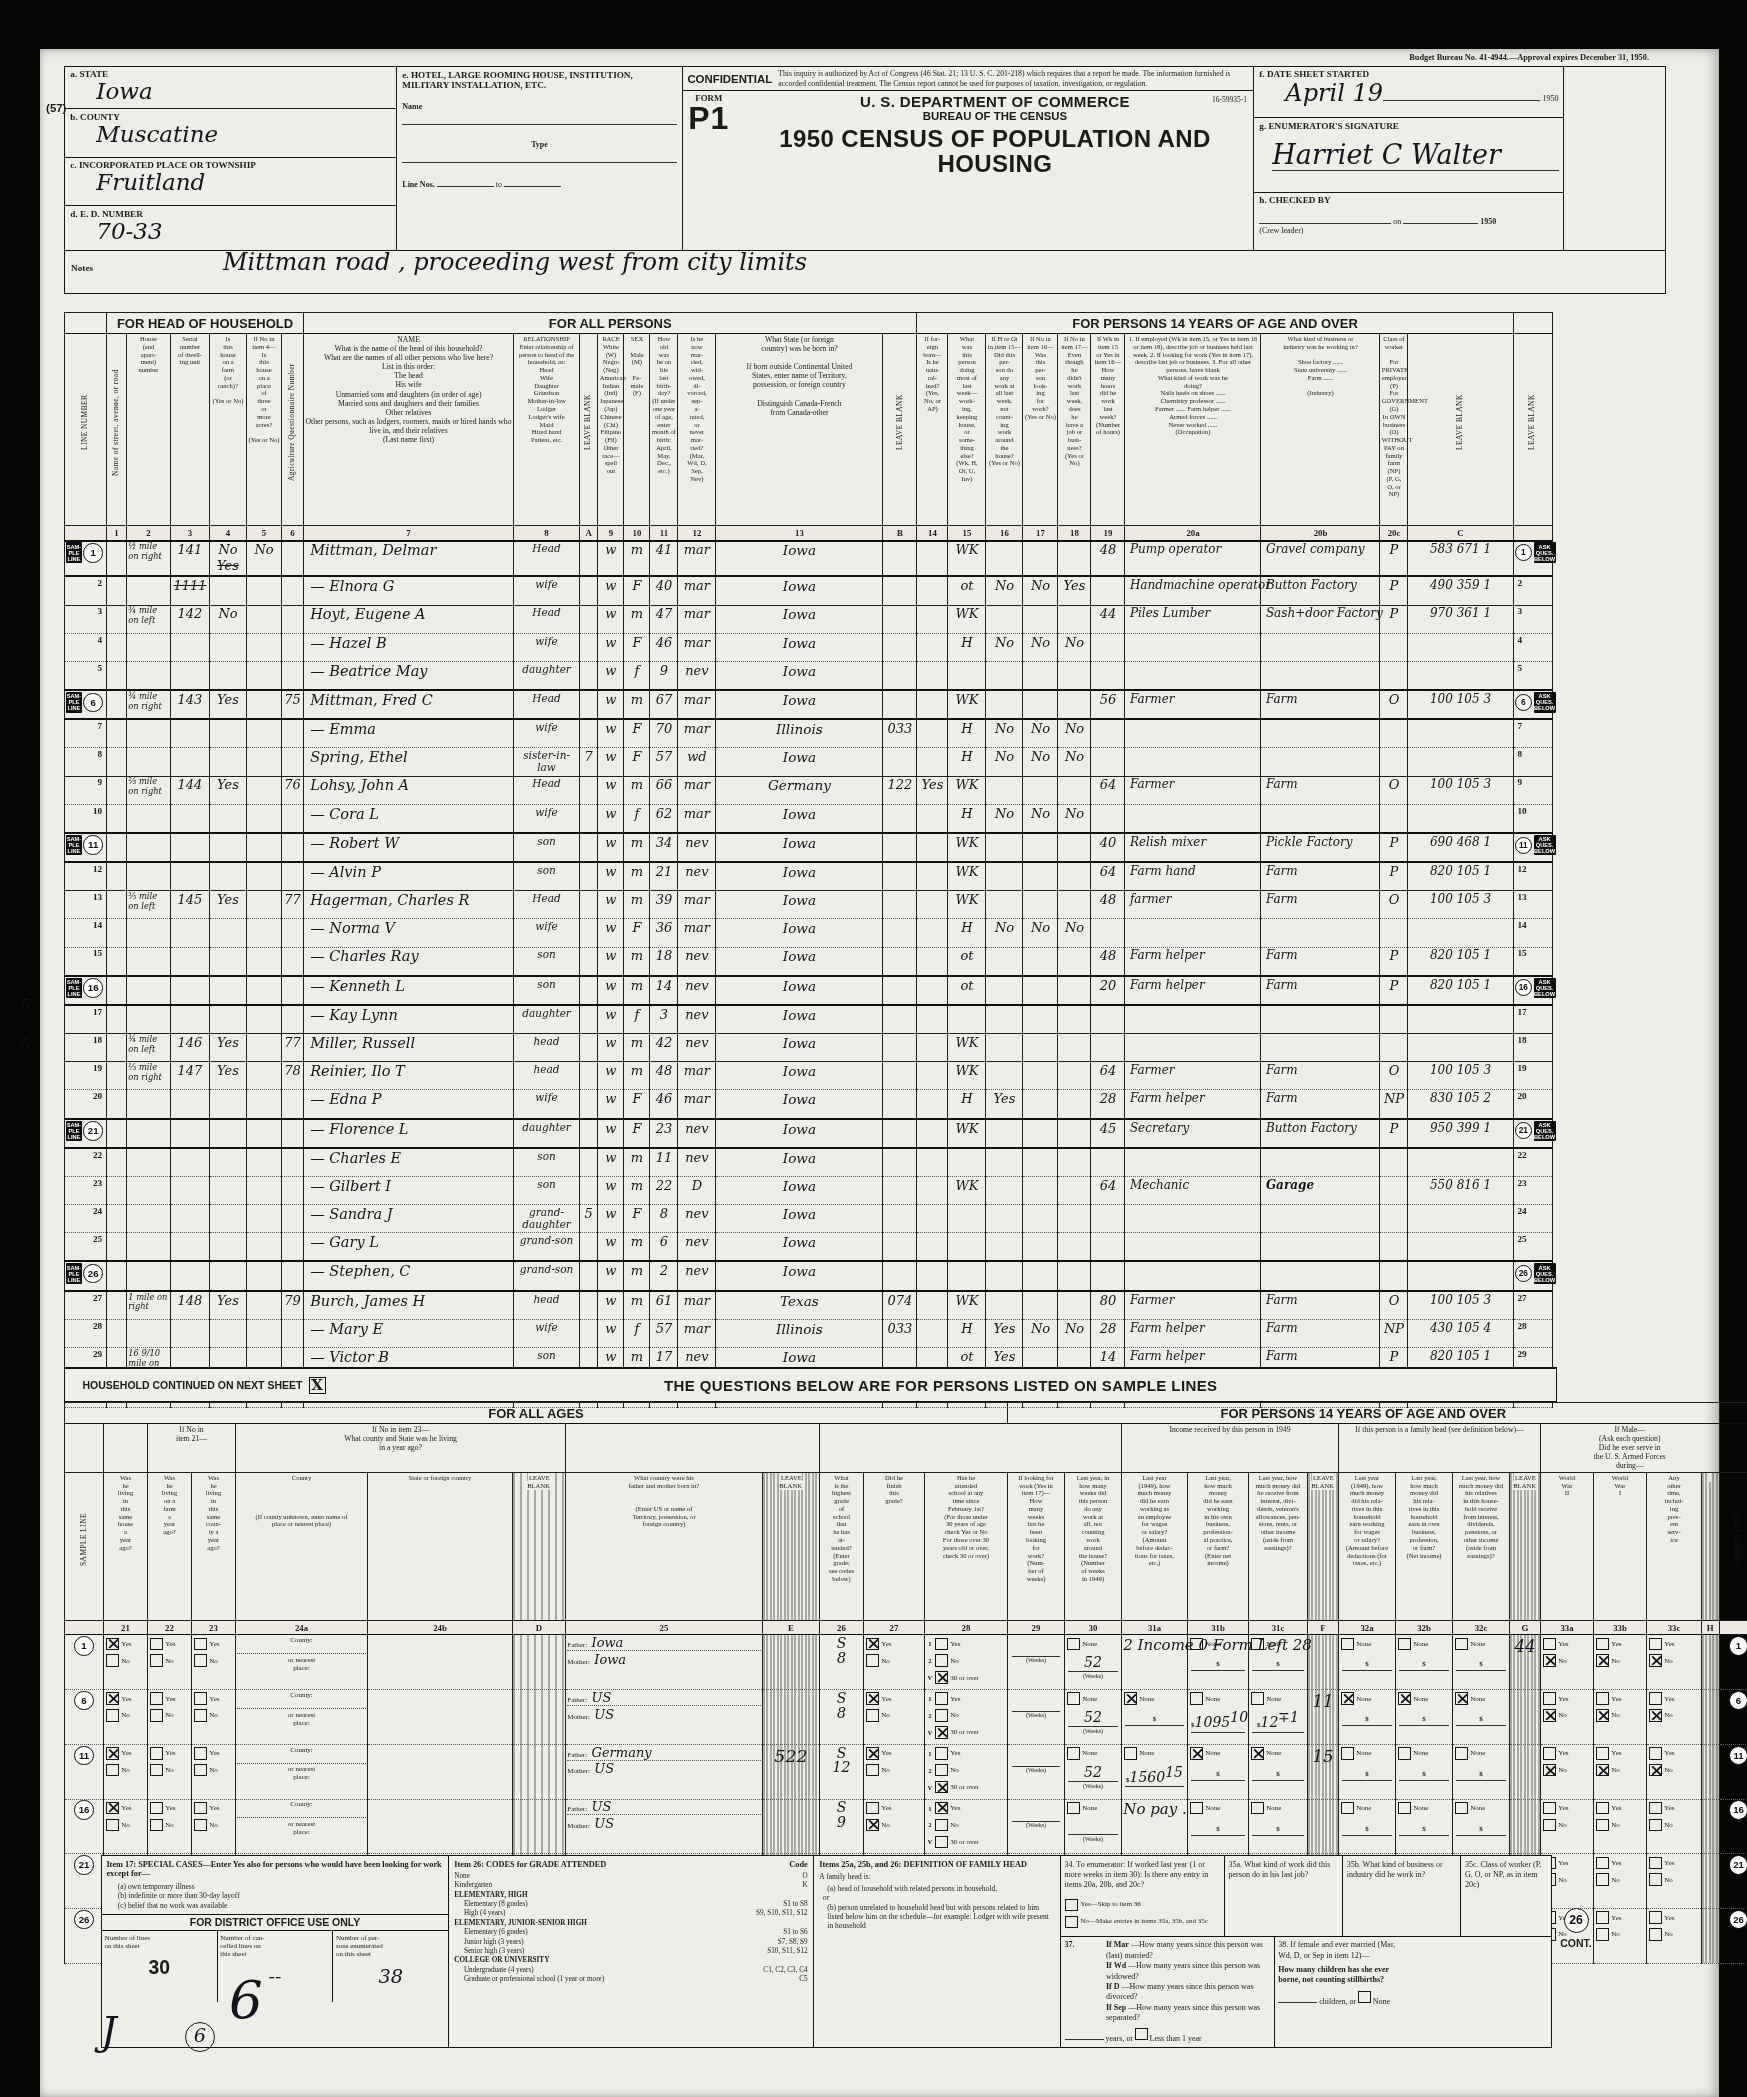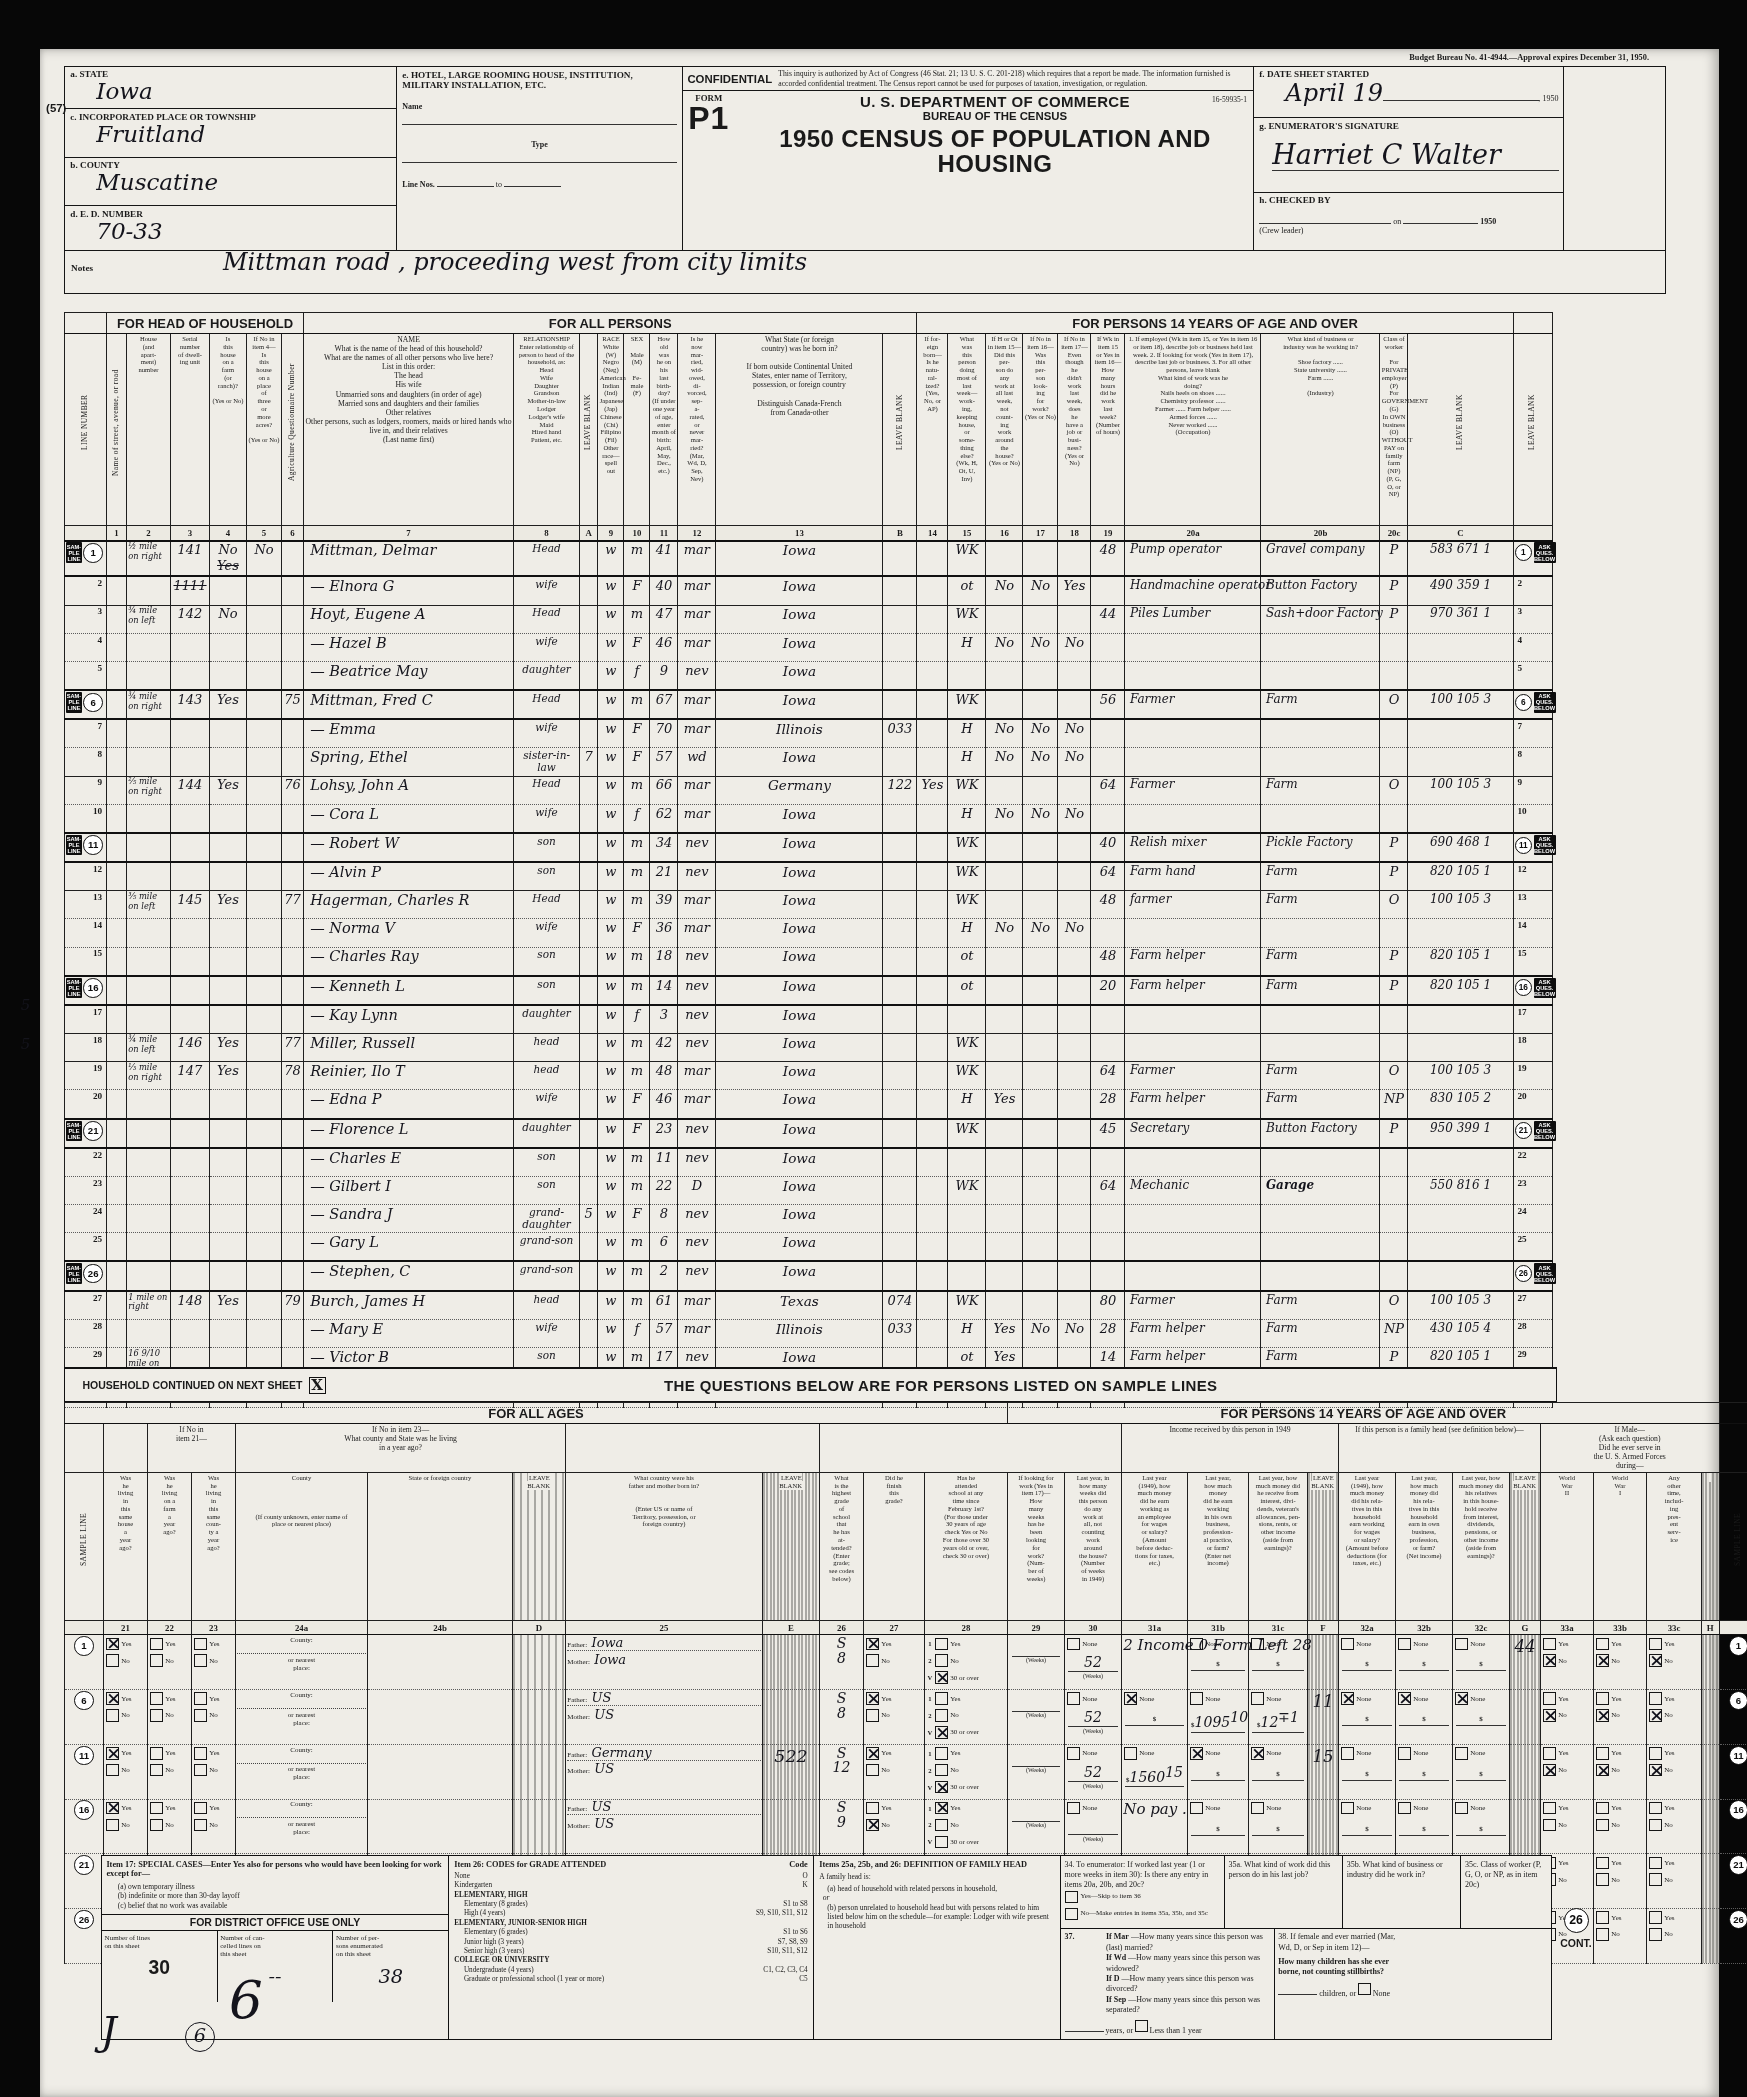--- a/index.html
+++ b/index.html
@@ -111,26 +111,26 @@
   <div class="abs corner pr" style="left:6.1px;top:53px;">(57)</div>
   <div class="abs pr" style="right:70px;top:3.5px;font-weight:bold;font-size:8.3px;">Budget Bureau No. 41-4944.—Approval expires December 31, 1950.</div>
 
   <div id="hdr" class="abs" style="left:24px;top:16.7px;width:1600px;">
     <div class="hc" style="width:331px;">
       <div class="fld" style="height:38px;">
         <span class="flab">a. STATE</span>
         <div class="fval hw">Iowa</div>
       </div>
       <div class="fld" style="height:44px;">
+        <span class="flab">b. COUNTY</span>
+        <div class="fval hw">Muscatine</div>
+      </div>
+      <div class="fld" style="height:44px;">
         <span class="flab">c. INCORPORATED PLACE OR TOWNSHIP</span>
         <div class="fval hw">Fruitland</div>
-      </div>
-      <div class="fld" style="height:44px;">
-        <span class="flab">b. COUNTY</span>
-        <div class="fval hw">Muscatine</div>
       </div>
       <div class="fld" style="height:40px;">
         <span class="flab">d. E. D. NUMBER</span>
         <div class="fval hw">70-33</div>
       </div>
     </div>
     <div class="hc" style="width:285px;">
       <div style="padding:3.5px 5.3px;">
         <div class="flab">e. HOTEL, LARGE ROOMING HOUSE, INSTITUTION, MILITARY INSTALLATION, ETC.</div>
         <div class="small" style="margin-top:11.4px;"><b>Name</b><div class="thinline"></div></div>
@@ -2983,21 +2983,21 @@
         <div class="fb-small" style="margin:2.6px 0 0 8px;">(a) head of household with related persons in household,</div>
         <div class="fb-small" style="margin-left:3.5px;font-style:italic;">or</div>
         <div class="fb-small" style="margin-left:8px;">(b) person unrelated to household head but with persons related to him listed below him on the schedule—for example: Lodger with wife present in household</div>
       </div>
     </div>
 
     <div class="fbox" style="flex:1;border-left:none;">
       <div class="i34box" style="border-top:none;">
         <div style="width:34%;">
           <div>34. To enumerator: If worked last year (1 or more weeks in item 30): Is there any entry in items 20a, 20b, and 20c?</div>
-          <div class="cline" style="margin-top:0;">
+          <div class="cline" style="margin-top:8px;">
               <span class="bx"></span>
               <span>Yes—Skip to item 36</span>
             </div>
           <div class="cline">
               <span class="bx"></span>
               <span>No—Make entries in items 35a, 35b, and 35c</span>
             </div>
         </div>
         <div style="width:24%;">35a. What kind of work did this person do in his last job?</div>
         <div style="width:24%;">35b. What kind of business or industry did he work in?</div>

